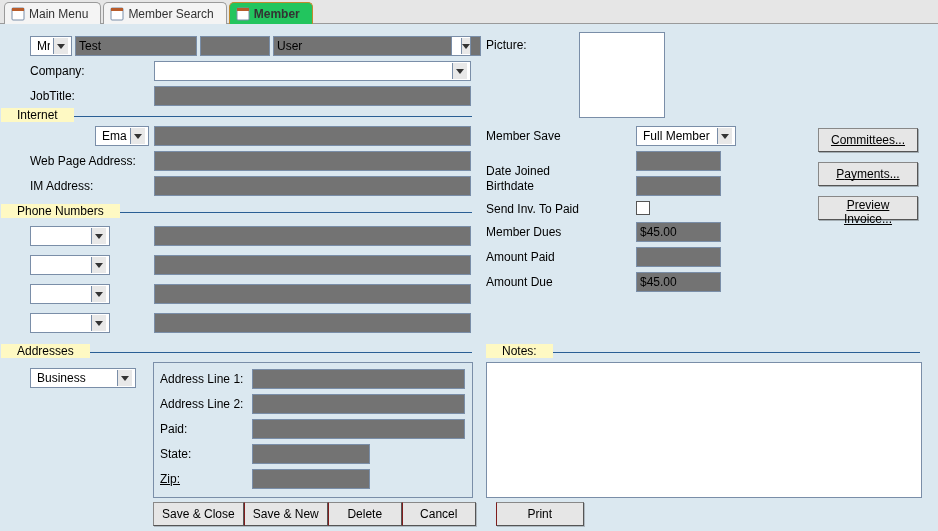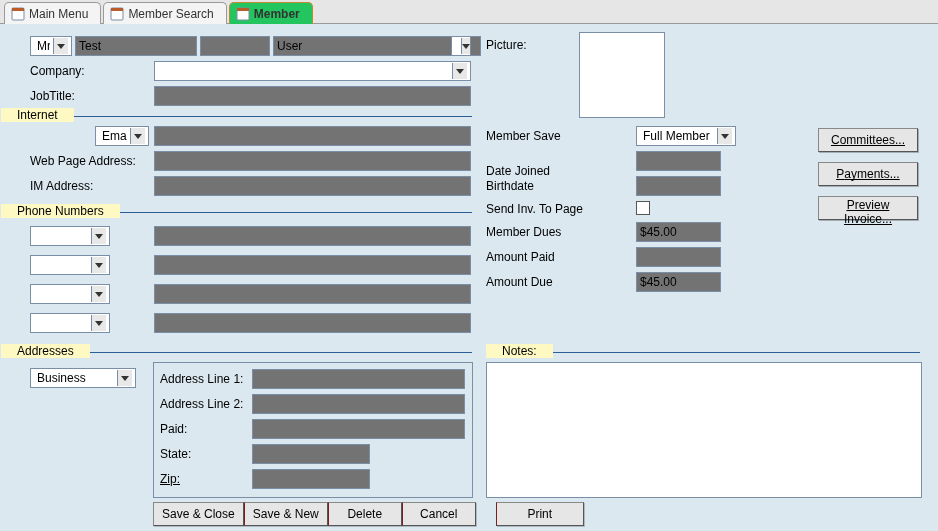--- a/index.html
+++ b/index.html
@@ -293,21 +293,21 @@
     <span class="dd">
         <svg viewBox="0 0 8 8">
           <polygon class="tri" points="0,2 8,2 4,7"></polygon>
         </svg>
       </span>
   </div>
   <span class="lbl" style="position:absolute; left:486px; top:130px;margin-top:10px;">Date Joined</span>
   <input class="inp" style="position: absolute; left: 636px; top: 127px; width: 85px;" value="">
   <span class="lbl" style="position:absolute; left:486px; top:155px;">Birthdate</span>
   <input class="inp" style="position: absolute; left: 636px; top: 152px; width: 85px;" value="">
-  <span class="lbl" style="position:absolute; left:486px; top:178px;">Send Inv. To Page</span>
+  <span class="lbl" style="position:absolute; left:486px; top:178px;">Send Inv. To Paid</span>
   <span class="chk" style="position:absolute; left:636px; top:177px;"></span>
   <span class="lbl" style="position:absolute; left:486px; top:201px;">Member Dues</span>
   <input class="inp" style="position: absolute; left: 636px; top: 198px; width: 85px;" value="$45.00">
   <span class="lbl" style="position:absolute; left:486px; top:226px;">Amount Paid</span>
   <input class="inp" style="position: absolute; left: 636px; top: 223px; width: 85px;" value="">
   <span class="lbl" style="position:absolute; left:486px; top:251px;">Amount Due</span>
   <input class="inp" style="position: absolute; left: 636px; top: 248px; width: 85px;" value="$45.00">
 
   <button class="side-btn" style="top:104px; right:20px;">Committees...</button>
   <button class="side-btn" style="top:138px; right:20px;">Payments...</button>

